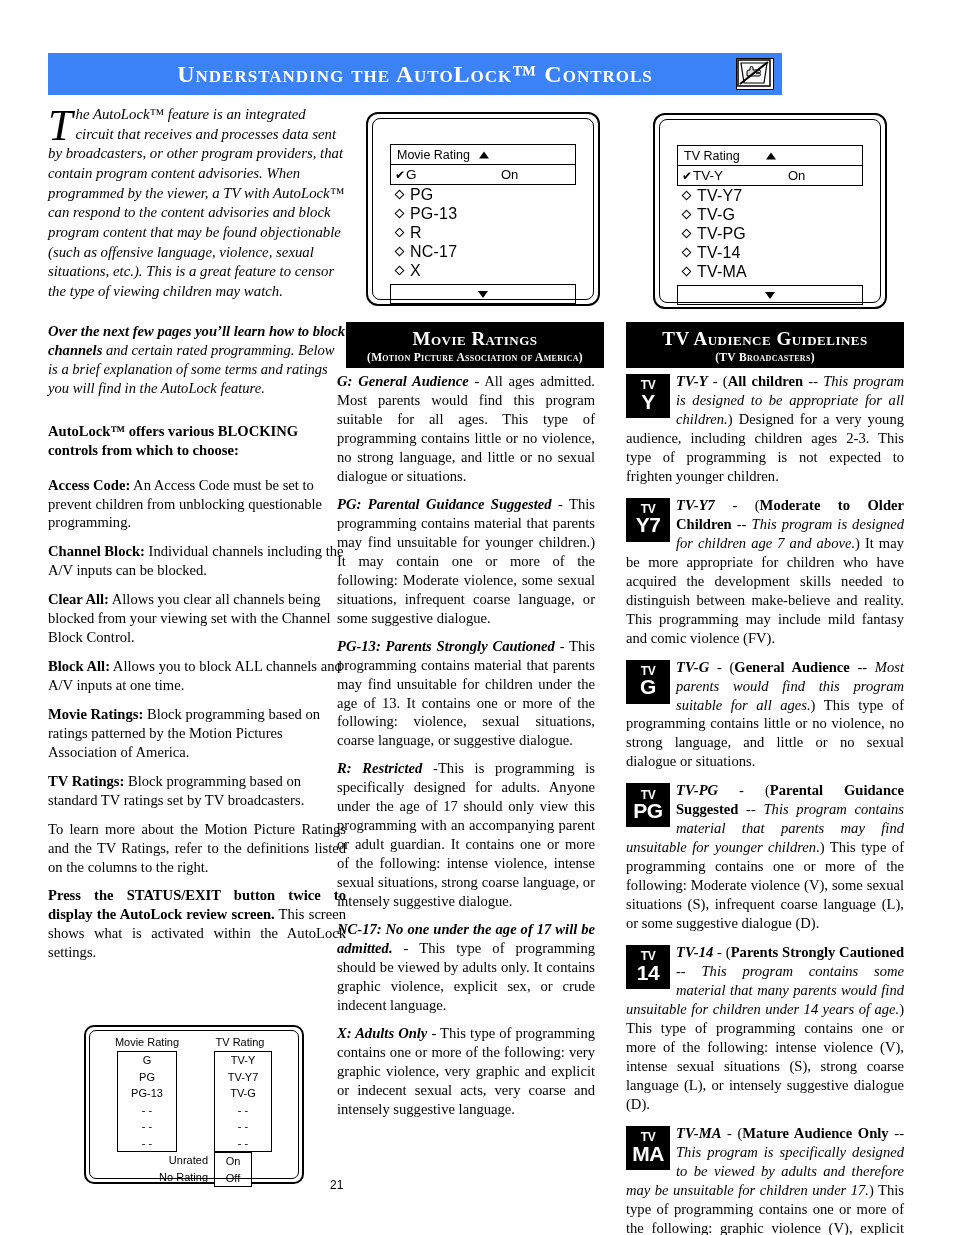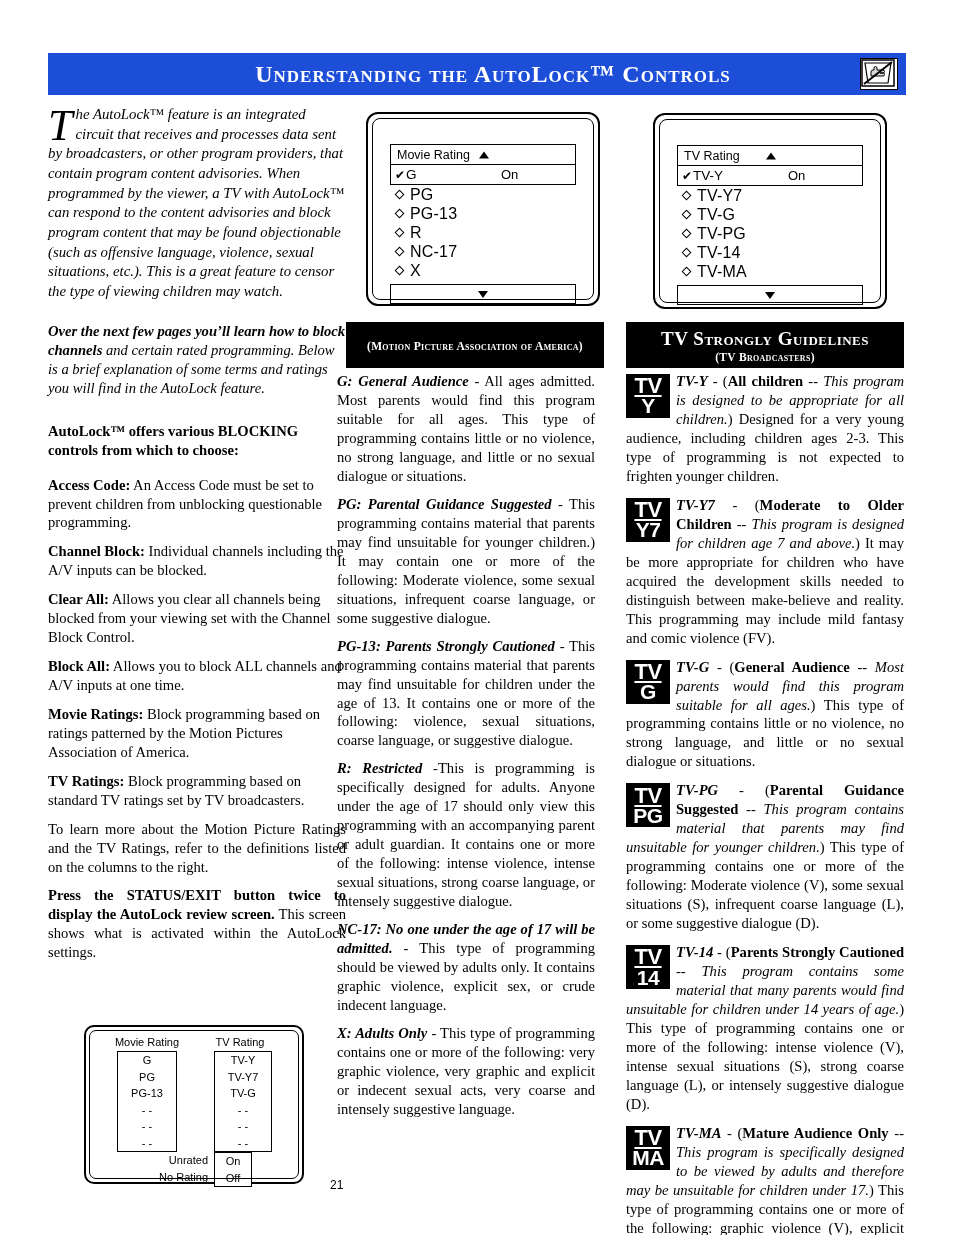--- a/index.html
+++ b/index.html
@@ -8,23 +8,23 @@
     background:#ffffff;
     font-family:"Liberation Serif", serif;
     color:#000;
     position:relative;
     overflow:hidden;
   }
   .page{position:relative;width:954px;height:1235px;}
 
   
   .header-bar{
-    position:absolute; left:48px; top:53px; width:826px; height:42px;
-    background:#1d4ed8; color:#fff;
-    display:flex; align-items:center; justify-content:center;padding-left:32px;
+    position:absolute; left:48px; top:53px; width:734px; height:42px;
+    background:#3b82f6; color:#fff;
+    display:flex; align-items:center; justify-content:center;
   }
   .header-title{
     font-family:"Liberation Serif", serif;
     font-weight:bold; font-size:24px; letter-spacing:1px;
     font-variant:small-caps; white-space:nowrap;
   }
   .header-icon{
     position:absolute; right:8px; top:50%; transform:translateY(-50%);
     width:36px; height:30px; background:#fff;
     border:1px solid #000;
@@ -117,21 +117,21 @@
 
   
   .rating-entry{margin-bottom:10px; text-align:justify; font-size:14.6px; line-height:1.30;}
   .rating-glyph{
     float:left; width:44px; height:44px; background:#000; color:#fff;
     margin:2px 6px 1px 0;
     font-family:"Liberation Sans", sans-serif; font-weight:bold;
     display:flex; flex-direction:column; align-items:center; justify-content:center;
     line-height:0.96; letter-spacing:-0.5px;
   }
-  .rating-glyph .r1{font-size:22px;text-decoration:underline;}
+  .rating-glyph .r1{font-size:12px;}
   .rating-glyph .r2{font-size:21px;}
   .clearfix:after{content:"";display:block;clear:both;}
 
   
   .review-outer{
     position:absolute; left:84px; top:1025px; width:216px; height:155px;
     border:2px solid #000; border-radius:10px; background:#fff;
   }
   .review-outer:after{
     content:""; position:absolute; left:3px; top:3px; right:3px; bottom:3px;
@@ -268,25 +268,26 @@
           <span class="diamond"></span>
           <span>TV-MA</span>
         </div>
       <div class="osd-footbar">
         <span class="dn-arrow"></span>
       </div>
     </div>
   </div>
 
   <div class="sect-head" id="sect-movie">
+    <span class="l1">Movie Ratings</span>
     <span class="l2">(Motion Picture Association of America)</span>
   </div>
 
   <div class="sect-head" id="sect-tv">
-    <span class="l1">TV Strongly Guidelines</span>
+    <span class="l1">TV Audience Guidelines</span>
     <span class="l2">(TV Broadcasters)</span>
   </div>
 
   <div class="col col-mid">
     <p><span class="bi">G: General Audience</span><span> - All ages admitted. Most parents would find this program suitable for all ages. This type of programming contains little or no violence, no strong language, and little or no sexual dialogue or situations.</span></p>
     <p><span class="bi">PG: Parental Guidance Suggested</span><span> - This programming contains material that parents may find unsuitable for younger children.) It may contain one or more of the following: Moderate violence, some sexual situations, infrequent coarse language, or some suggestive dialogue.</span></p>
     <p><span class="bi">PG-13: Parents Strongly Cautioned</span><span> - This programming contains material that parents may find unsuitable for children under the age of 13. It contains one or more of the following: violence, sexual situations, coarse language, or suggestive dialogue.</span></p>
     <p><span class="bi">R: Restricted</span><span> -This is programming is specifically designed for adults.  Anyone under the age of 17 should only view this programming with an accompanying parent or adult guardian. It contains one or more of the following: intense violence, intense sexual situations, strong coarse language, or intensely suggestive dialogue.</span></p>
     <p><span class="bi">NC-17: No one under the age of 17 will be admitted.</span><span> - This type of programming should be viewed by adults only. It contains graphic violence, explicit sex, or crude indecent language.</span></p>
     <p><span class="bi">X: Adults Only</span><span> - This type of programming contains one or more of the following: very graphic violence, very graphic and explicit or indecent sexual acts, very coarse and intensely suggestive language.</span></p>

